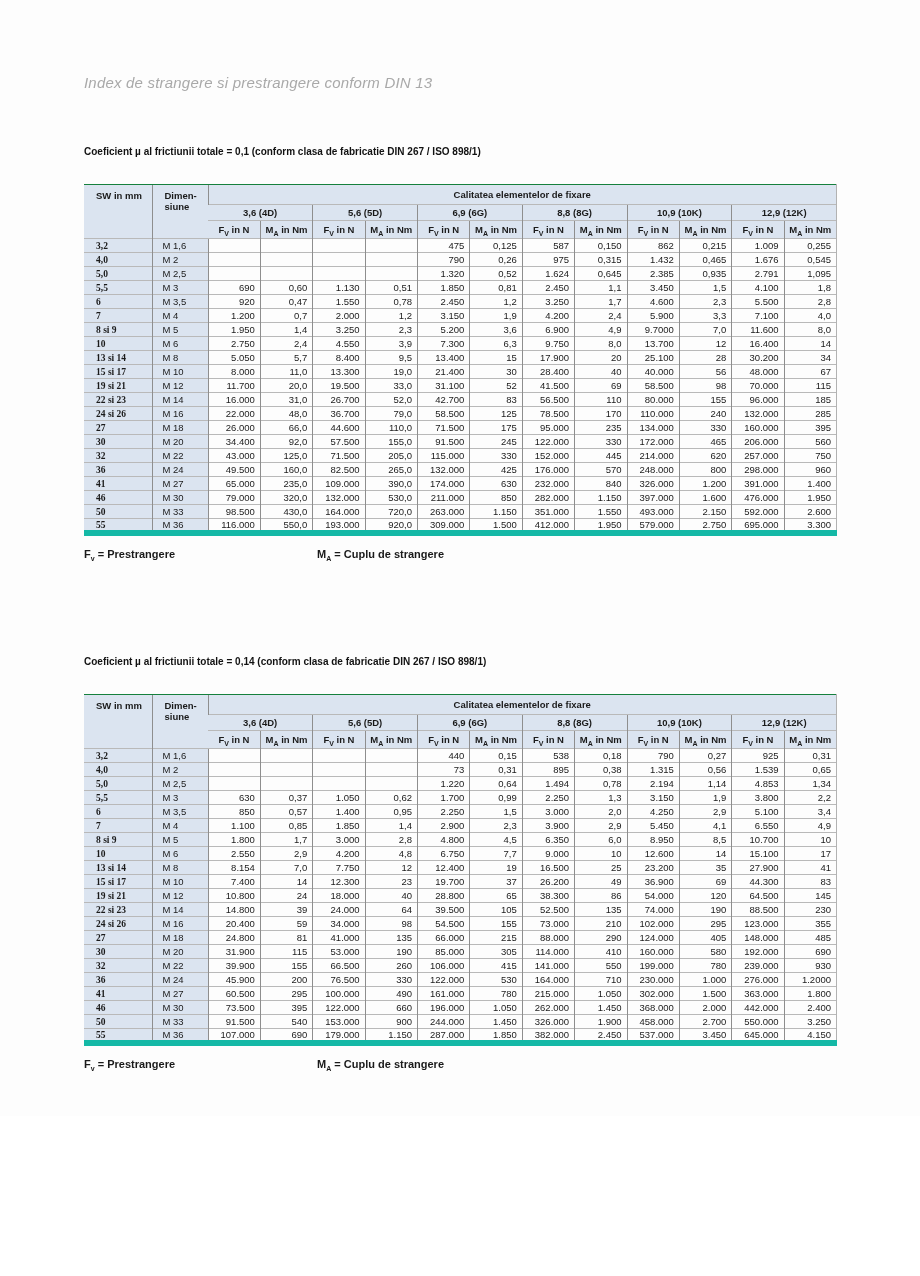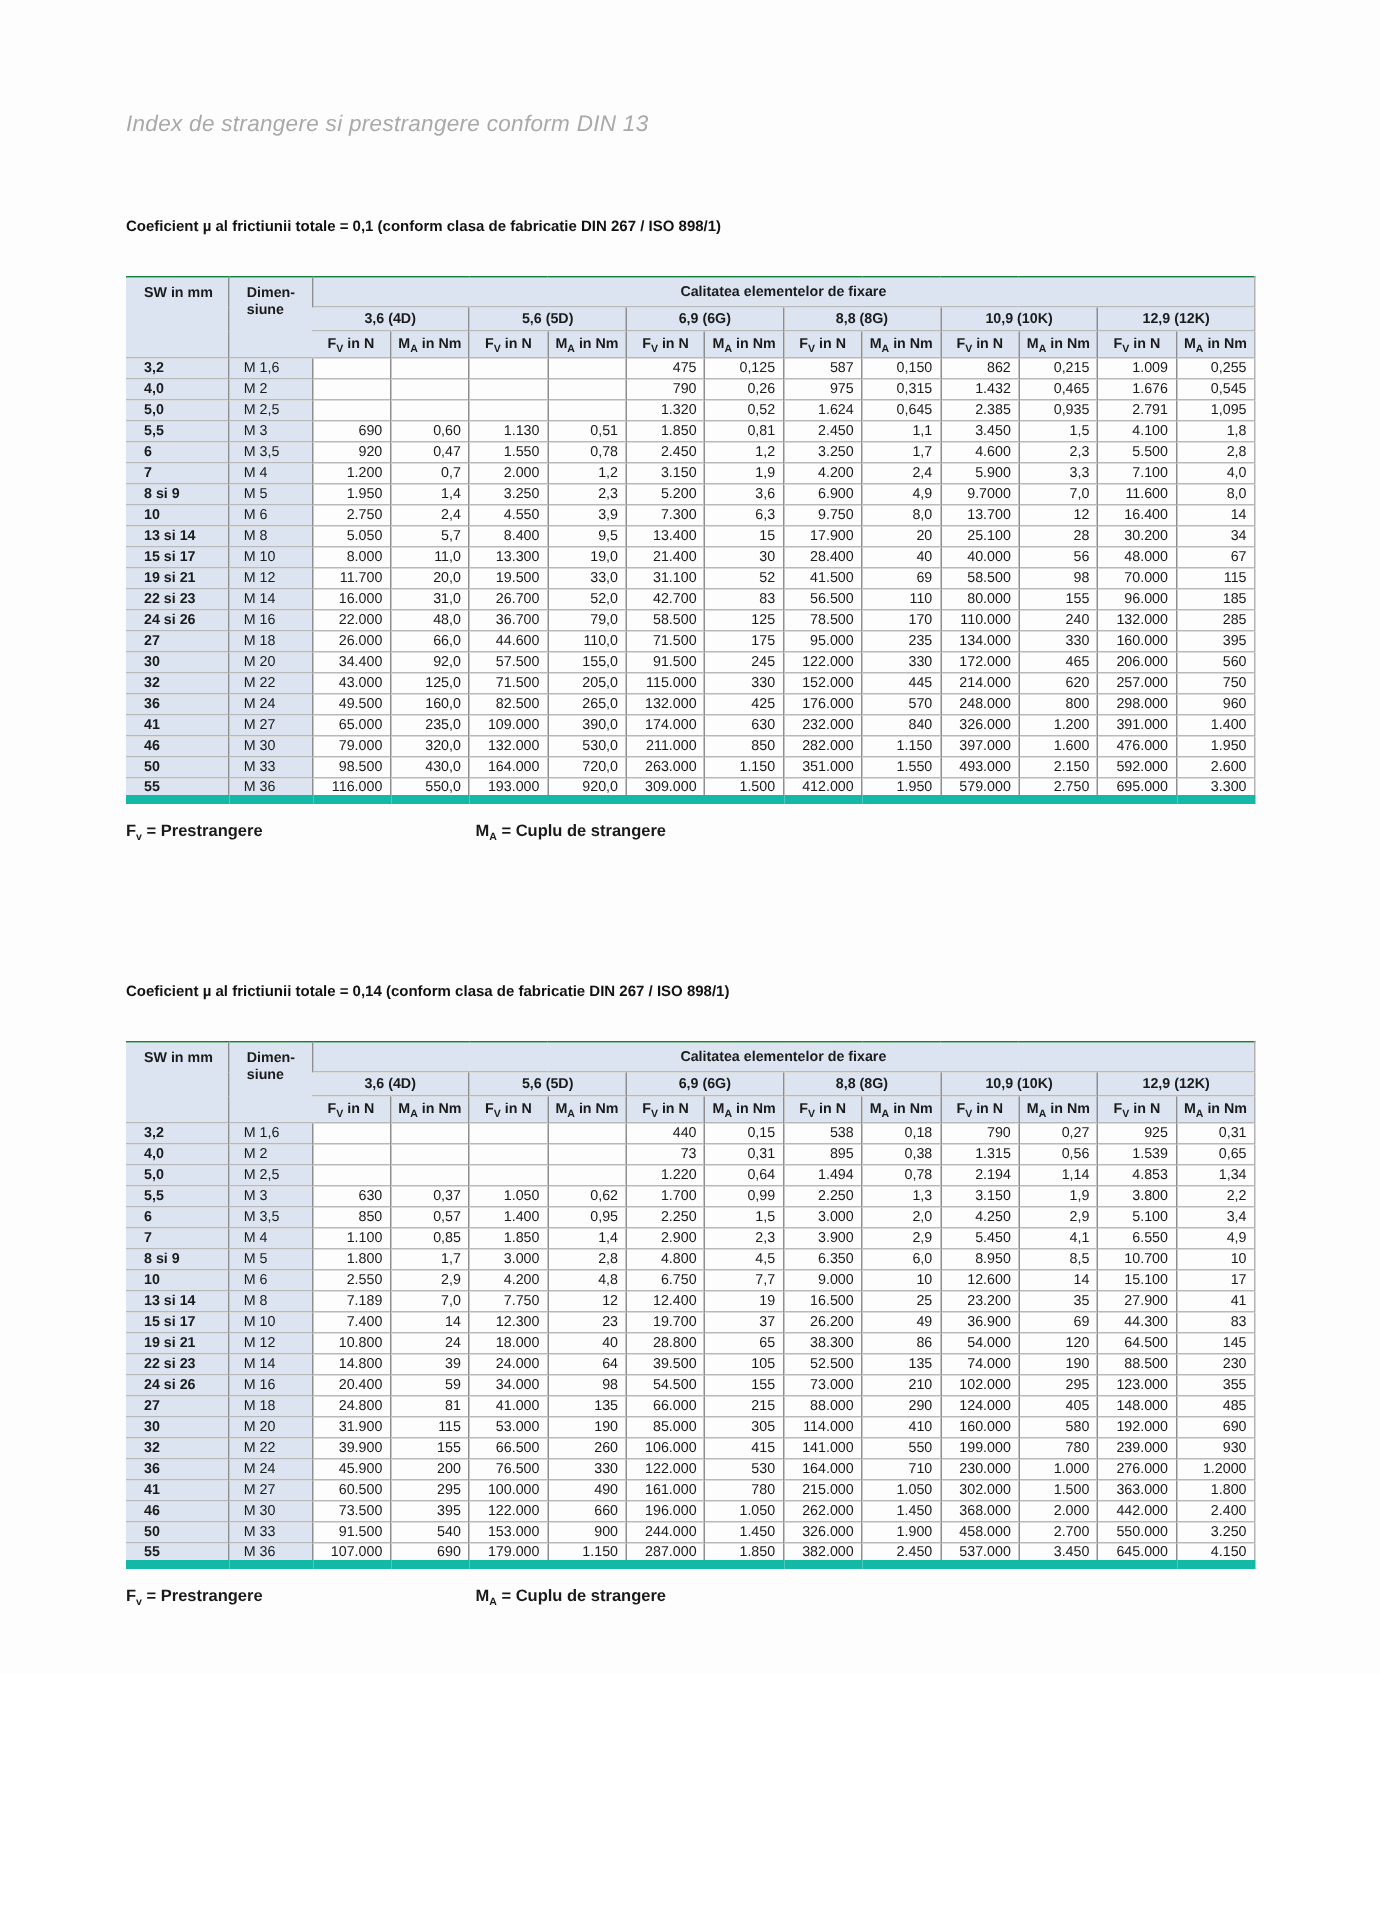--- a/index.html
+++ b/index.html
@@ -34,21 +34,21 @@
   .t thead th { background:#dbe4f0; font-weight:bold; }
   .t .c-sw, .t .c-dim {
     text-align:left; vertical-align:top; padding:5px 0 0 12px; white-space:pre-line;
   }
   .t .c-dim { }
   .t .band { height:20px; text-align:center; }
   .t .hr2 th { height:16px; text-align:center; }
   .t .hr3 th { height:18px; text-align:center; }
 
   .t tbody td { height:14px; }
-  .t tbody td.lab1 { background:#dbe4f0; font-weight:bold; text-align:left; padding-left:12px; }
+  .t tbody td.lab1 { background:#dbe4f0; font-weight:bold; text-align:left; padding-left:12px;font-family:Liberation Serif, serif; }
   .t tbody td.lab2 { background:#dbe4f0; font-weight:normal; text-align:left; padding-left:10px; }
   .t tbody td.num  { text-align:right; padding-right:5px; }
 
   sub { font-size:7px; line-height:0; }
 
   .footnote { margin-top:12px; font-size:11px; font-weight:bold; color:#1a1a1a; }
   .fn-fv { display:inline-block; width:233px; }
 
   .page-num {
     position:absolute; top:1221px; left:0; width:920px;
@@ -629,21 +629,21 @@
             <td class="num">9.000</td>
             <td class="num">10</td>
             <td class="num">12.600</td>
             <td class="num">14</td>
             <td class="num">15.100</td>
             <td class="num">17</td>
           </tr>
           <tr>
             <td class="lab1">13 si 14</td>
             <td class="lab2">M 8</td>
-            <td class="num">7.189</td>
+            <td class="num">8.154</td>
             <td class="num">7,0</td>
             <td class="num">7.750</td>
             <td class="num">12</td>
             <td class="num">12.400</td>
             <td class="num">19</td>
             <td class="num">16.500</td>
             <td class="num">25</td>
             <td class="num">23.200</td>
             <td class="num">35</td>
             <td class="num">27.900</td>

